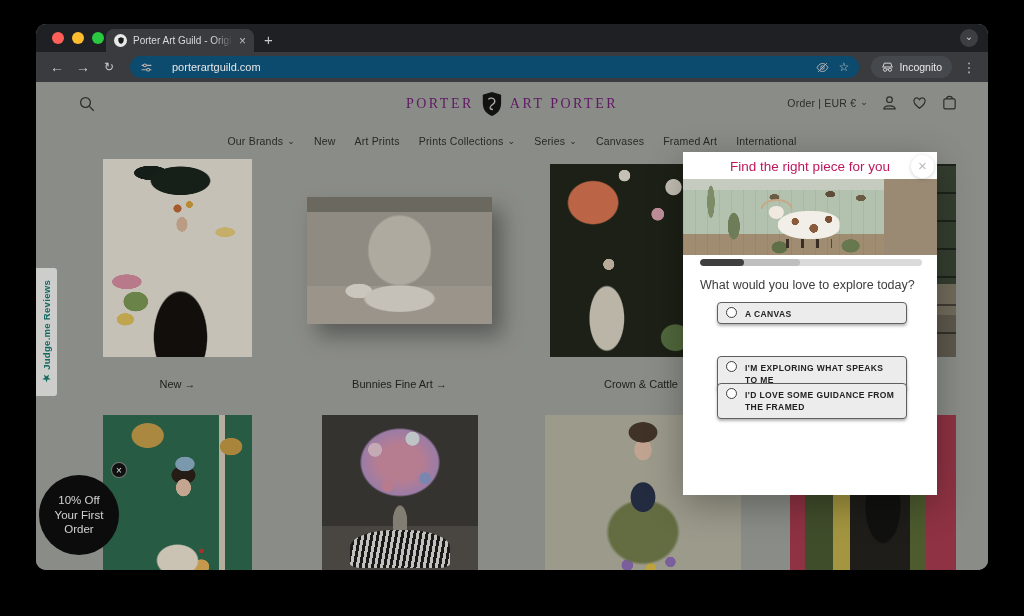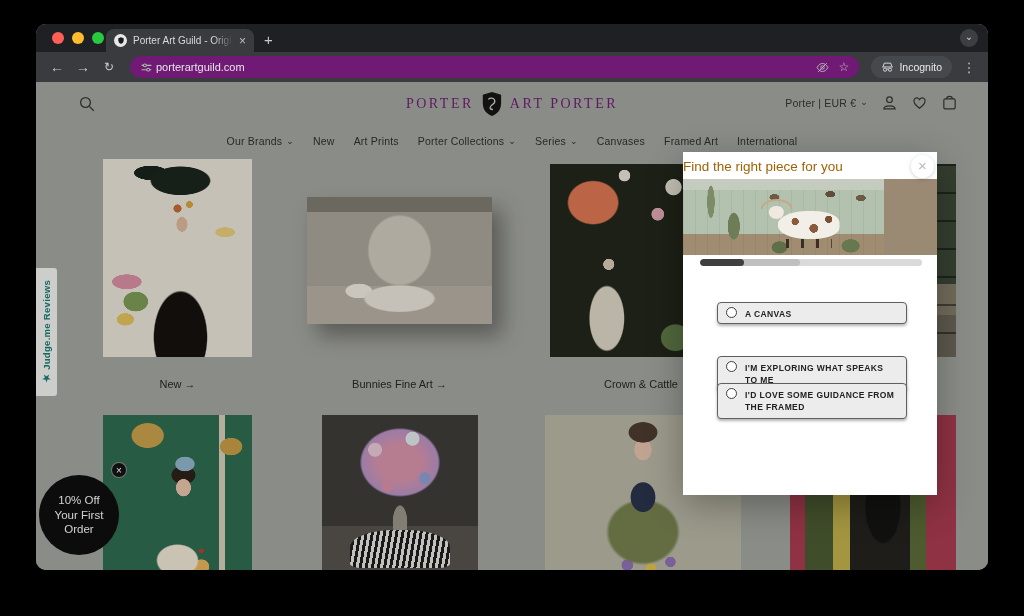--- a/index.html
+++ b/index.html
@@ -18,21 +18,21 @@
   .tab-title { font-size:10px; color:#d8d9da; white-space:nowrap; overflow:hidden; flex:1;
     -webkit-mask-image:linear-gradient(90deg,#000 80%,transparent); mask-image:linear-gradient(90deg,#000 80%,transparent); }
   .tab-close { color:#bdbec0; font-size:12px; line-height:1; cursor:default; }
   .newtab { position:absolute; left:228px; top:6px; color:#c8c9ca; font-size:15px; line-height:20px; }
   .win-chevron { position:absolute; right:10px; top:5px; width:18px; height:18px; border-radius:50%; background:#3d3e42; color:#cfd0d2; font-size:10px; text-align:center; line-height:16px; }
 
   
   .toolbar { position:relative; height:30px; background:#3a3b3f; display:flex; align-items:center; padding:0 10px; gap:4px; }
   .nav-btn { color:#c9cacc; font-size:14px; width:22px; text-align:center; }
   .reload { font-size:12px; }
-  .omnibox { flex:1; height:22px; margin-left:6px; background:#701a75; border-radius:11px; display:flex; align-items:center; padding:0 10px; gap:3px; }
+  .omnibox { flex:1; height:22px; margin-left:6px; background:#0c4a6e; border-radius:11px; display:flex; align-items:center; padding:0 10px; gap:19px; }
   .omnibox .url { color:#e6e7e8; font-size:11px; flex:1; }
   .omni-icon { width:13px; height:13px; color:#b6b7b9; flex:none; }
   .omni-right { display:flex; align-items:center; gap:10px; }
   .star-glyph { color:#c9cacc; font-size:12px; }
   .incog-pill { height:22px; border-radius:11px; background:#45484d; color:#e8e9ea; font-size:10.5px; display:flex; align-items:center; gap:5px; padding:0 10px; margin-left:8px; }
   .incog-pill svg { width:13px; height:11px; }
   .menu-dots { color:#c9cacc; font-size:13px; width:18px; text-align:center; margin-left:4px; }
 
   
   .page { position:relative; width:952px; height:488px; background:#a3a59f; overflow:hidden; }
@@ -132,21 +132,21 @@
   
   .judgeme { position:absolute; left:0; top:186px; width:21px; height:128px; background:#f2f2f0; border-radius:0 3px 3px 0; z-index:2;
     display:flex; align-items:center; justify-content:center; }
   .judgeme span { writing-mode:vertical-rl; transform:rotate(180deg); font-size:9.5px; letter-spacing:.3px; color:#177d72; font-weight:bold; white-space:nowrap; }
   .discount { position:absolute; left:3px; top:393px; width:80px; height:80px; border-radius:50%; background:#0d0d0d; z-index:2;
     display:flex; flex-direction:column; align-items:center; justify-content:center; color:#f5f5f5; font-size:11.5px; line-height:1.3; }
   .discount-close { position:absolute; left:75px; top:380px; width:16px; height:16px; border-radius:50%; background:#111; color:#fff; font-size:10px; line-height:15px; text-align:center; z-index:3; border:1px solid rgba(255,255,255,.5); }
 
   
   .modal { position:absolute; left:647px; top:70px; width:254px; height:343px; background:#fff; z-index:10; box-shadow:0 10px 34px rgba(0,0,0,.30); }
-  .modal-title { margin-top:7px; font-size:13.5px; color:#a16207; }
+  .modal-title { margin-top:7px; text-align:center; font-size:13.5px; color:#be185d; }
   .modal-close { position:absolute; top:3px; right:3px; width:23px; height:23px; border-radius:50%; background:#fff; color:#b9b9b9; font-size:15px; line-height:21px; text-align:center; box-shadow:0 1px 4px rgba(0,0,0,.18); z-index:11; }
   .hero { position:absolute; left:0; top:27px; width:254px; height:76px; overflow:hidden;
     background:
       radial-gradient(ellipse 8px 5px at 36% 24%, #6b5a44 60%, transparent 64%),
       radial-gradient(ellipse 8px 5px at 58% 20%, #5d4d3a 60%, transparent 64%),
       radial-gradient(ellipse 8px 5px at 70% 25%, #6b5a44 60%, transparent 64%),
       radial-gradient(ellipse 6px 26px at 11% 30%, #7d8b66 60%, transparent 64%),
       radial-gradient(ellipse 10px 22px at 20% 62%, #6e7d58 58%, transparent 63%),
       radial-gradient(ellipse 13px 10px at 38% 90%, #5f7048 58%, transparent 63%),
       radial-gradient(ellipse 15px 11px at 66% 88%, #68784e 58%, transparent 63%),
@@ -242,21 +242,21 @@
       <div class="logo">
         <span>PORTER</span>
         <svg class="crest" viewBox="0 0 24 28">
           <path d="M12 1 L22 4 V13 C22 21 17 25.5 12 27 C7 25.5 2 21 2 13 V4 Z" fill="#141412"></path>
           <path d="M8 9 C10 7 14 7 15 10 C16 13 13 14 11 16 C9 18 10 20 13 20" fill="none" stroke="#cfcfc8" stroke-width="1.4"></path>
         </svg>
         <span>ART PORTER</span>
       </div>
       <div class="header-right">
         <span class="locale">
-          <span>Porter | EUR €</span>
+          <span>Order | EUR €</span>
           <span class="chev">⌄</span>
         </span>
         <svg class="hicon" viewBox="0 0 24 24" fill="none" stroke="currentColor" stroke-width="1.7">
           <circle cx="12" cy="8" r="4"></circle>
             <path d="M4 21 C5 15.5 19 15.5 20 21 Z"></path>
         </svg>
         <svg class="hicon" viewBox="0 0 24 24" fill="none" stroke="currentColor" stroke-width="1.7">
           <path d="M12 20 C5 15 3 11 4.5 7.8 C6 4.8 10 4.8 12 8 C14 4.8 18 4.8 19.5 7.8 C21 11 19 15 12 20 Z"></path>
         </svg>
         <svg class="hicon" viewBox="0 0 24 24" fill="none" stroke="currentColor" stroke-width="1.7">
@@ -271,21 +271,21 @@
           <span>Our Brands</span>
           <span class="chev">⌄</span>
         </span>
       <span class="nav-item">
           <span>New</span>
         </span>
       <span class="nav-item">
           <span>Art Prints</span>
         </span>
       <span class="nav-item">
-          <span>Porter Collections</span>
+          <span>Prints Collections</span>
           <span class="chev">⌄</span>
         </span>
       <span class="nav-item">
           <span>Series</span>
           <span class="chev">⌄</span>
         </span>
       <span class="nav-item">
           <span>Canvases</span>
         </span>
       <span class="nav-item">
@@ -330,20 +330,21 @@
       <div class="modal-title">Find the right piece for you</div>
       <div class="hero">
         <div class="cow">
             <div class="horns"></div>
           </div>
       </div>
       <div class="progress">
         <div class="buf" style="width: 45%;"></div>
         <div class="seg" style="width: 20%;"></div>
       </div>
+      <div class="question">What would you love to explore today?</div>
       <div class="opt opt1">
         <span class="radio"></span>
         <span class="olabel">A CANVAS</span>
       </div>
       <div class="opt opt3">
         <span class="radio"></span>
         <span class="olabel">I'M EXPLORING WHAT SPEAKS TO ME</span>
       </div>
       <div class="opt opt4">
         <span class="radio"></span>

